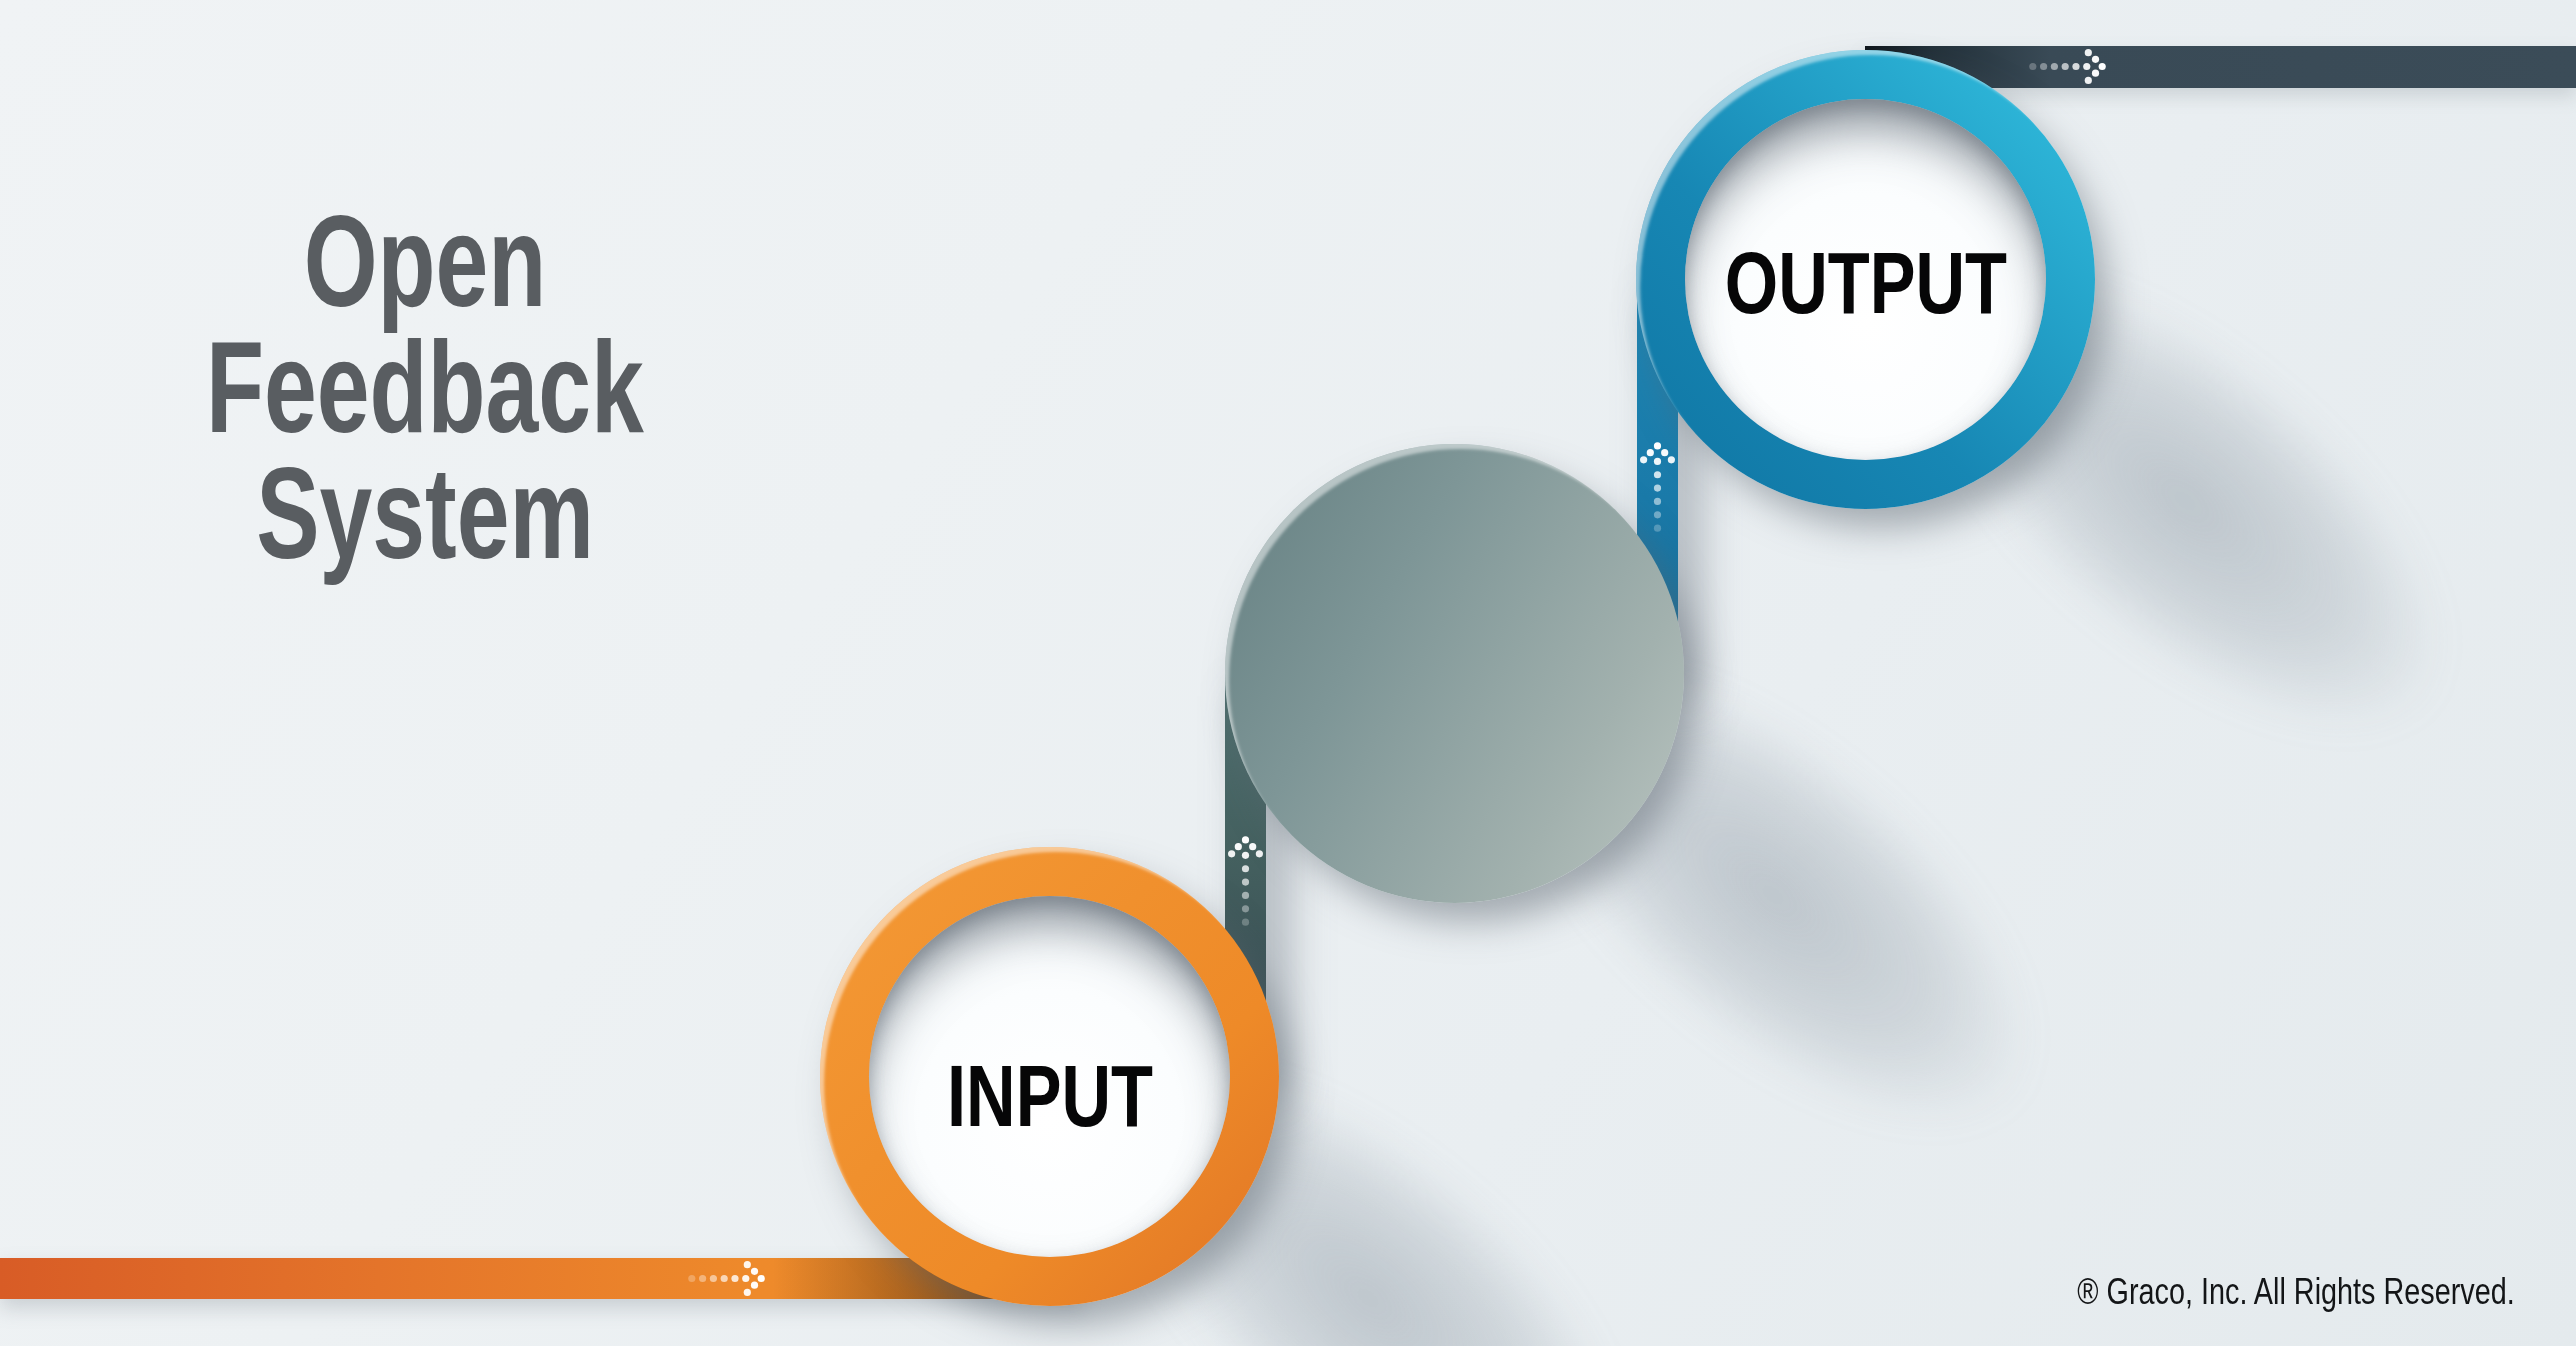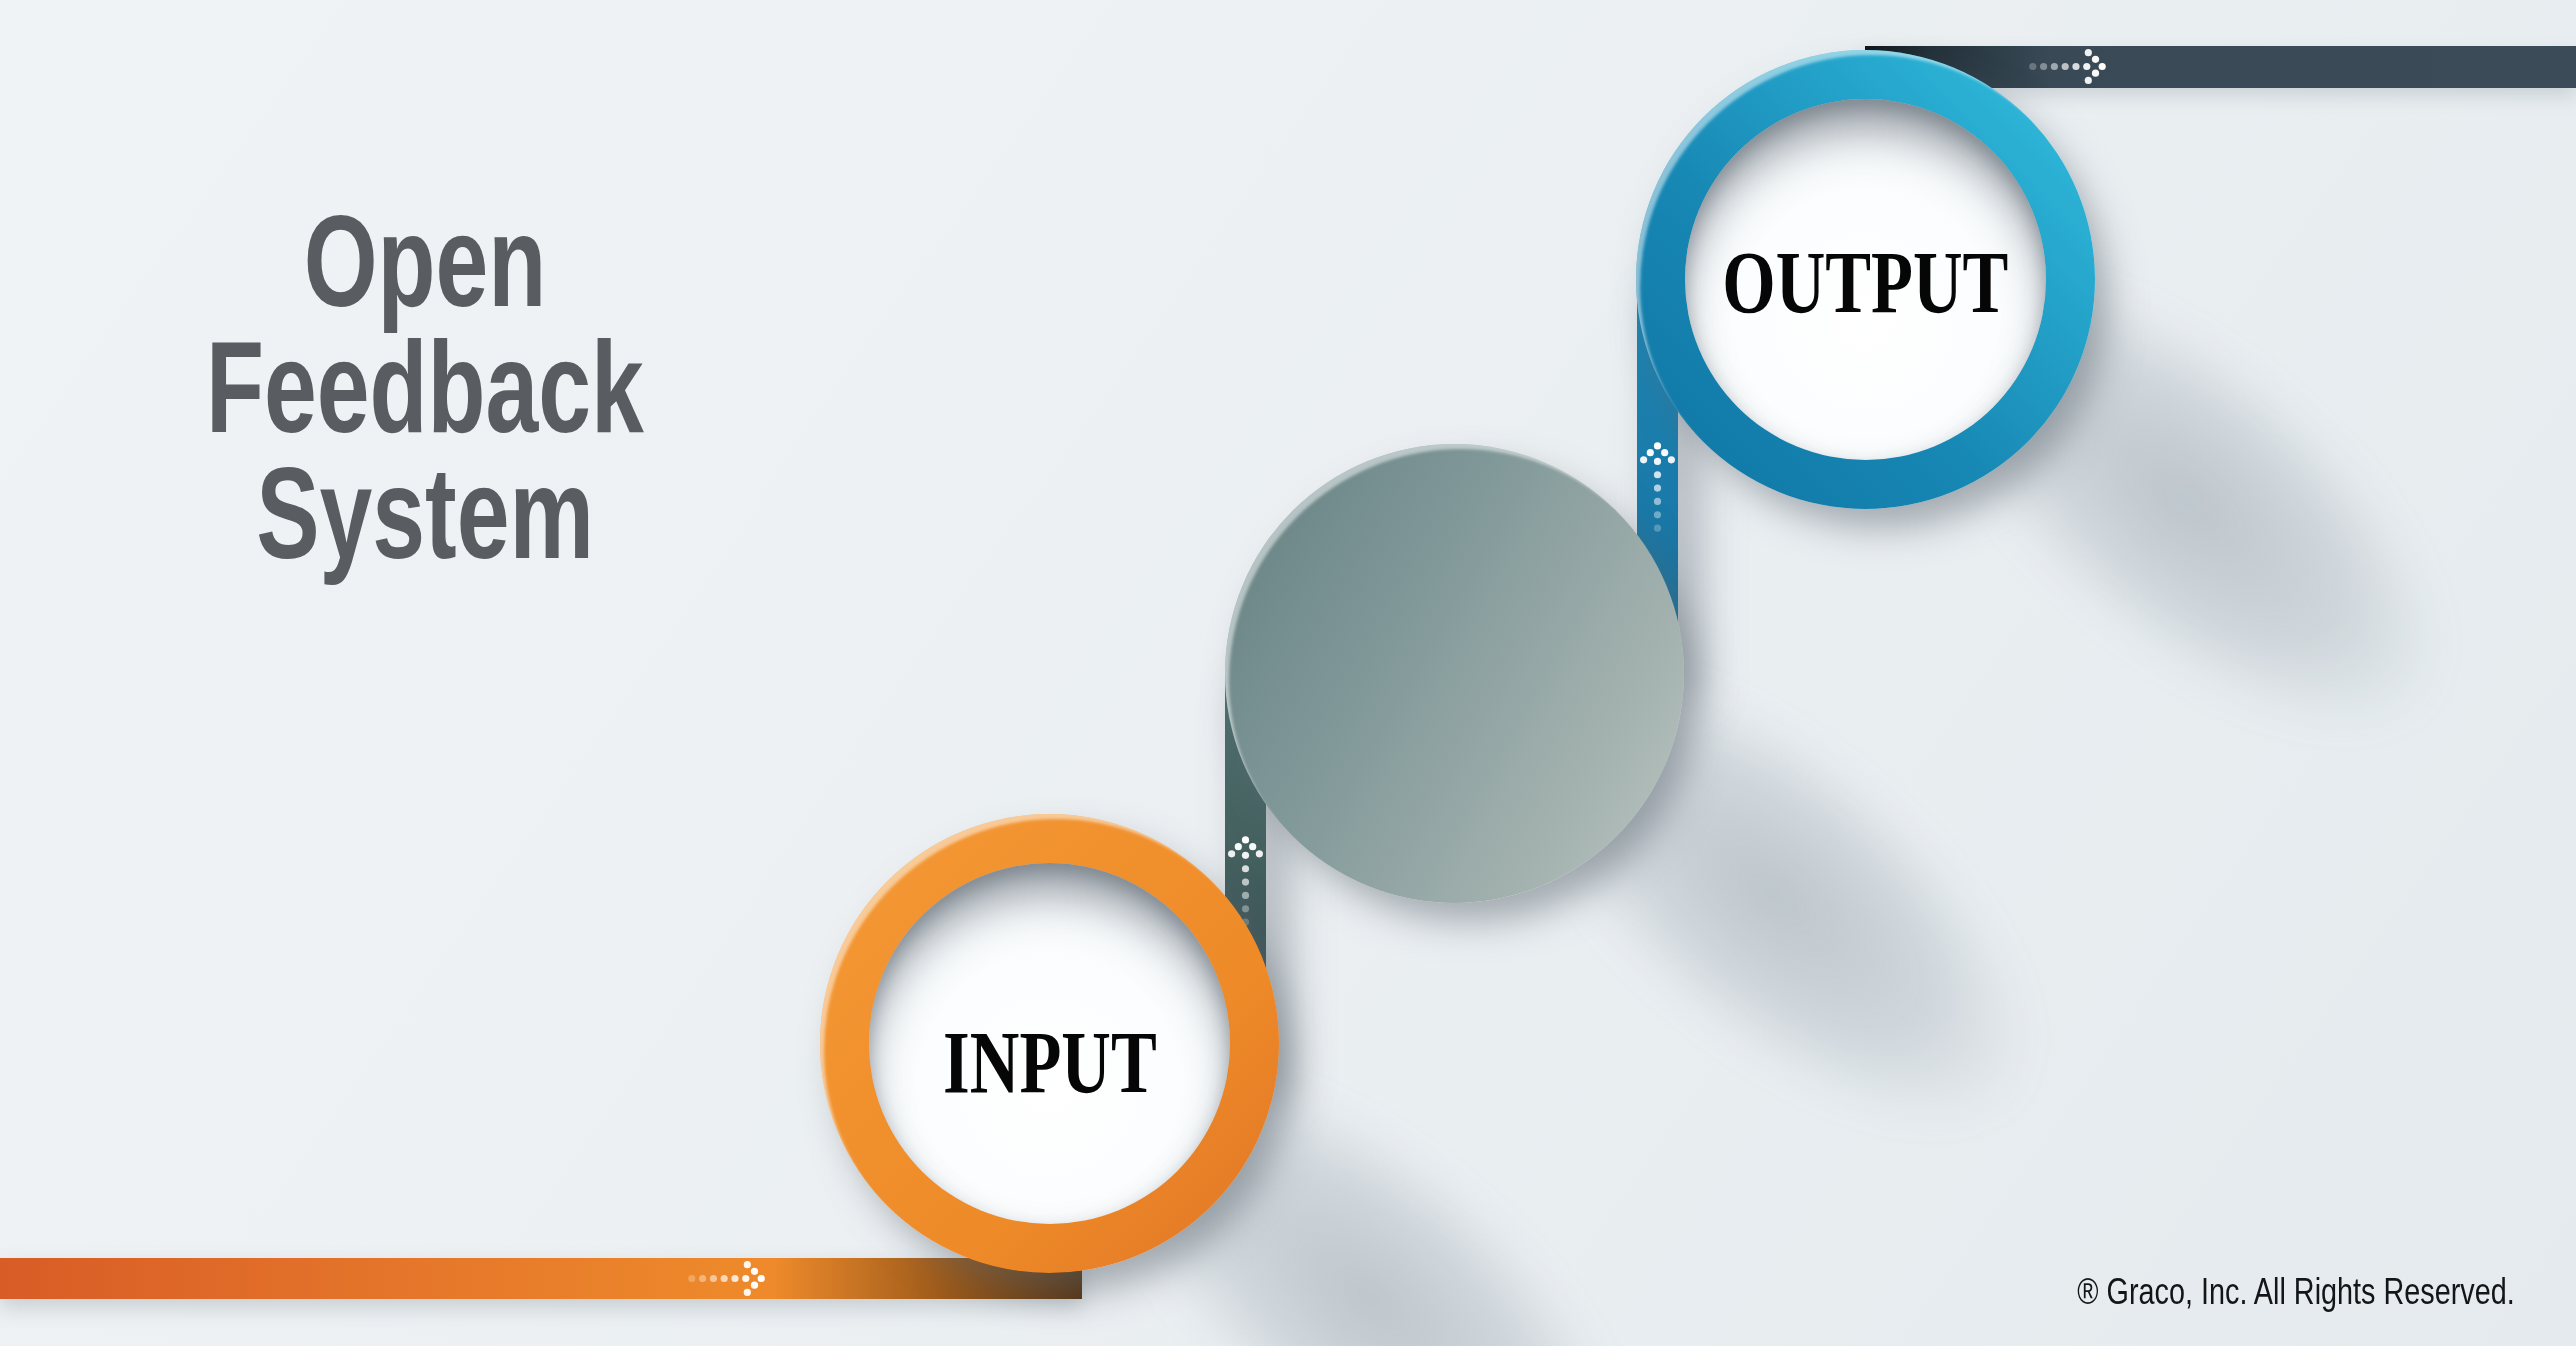--- a/index.html
+++ b/index.html
@@ -54,21 +54,21 @@
   .circle.process .ring{
     background:linear-gradient(120deg,#647f81 0%,#7e9697 35%,#a2b1ae 75%,#bcc6c2 100%);}
   .circle.output .ring{
     background:linear-gradient(45deg,#0f74a2 0%,#1787b4 40%,#2cb3d6 85%,#38c3e0 100%);}
   .disk{
     position:absolute;inset:49px;border-radius:50%;
     background:radial-gradient(circle at 50% 62%,#ffffff 0%,#fbfdfe 45%,#f1f5f7 78%,#eaeff2 100%);
     box-shadow:inset 0 37px 45px -9.3px rgba(86,96,106,0.62),
                inset 0 8.2px 14.4px rgba(86,96,106,0.30),
                inset 0 0 24px rgba(120,130,138,0.12);
-    display:flex;align-items:center;justify-content:center;font-family:Liberation Serif, serif;
+    display:flex;align-items:center;justify-content:center;
   }
   .step-label{
     font-size:88px;font-weight:700;color:#060607;letter-spacing:0;
     transform:scaleX(0.78);white-space:nowrap;
   }
   .circle.input .step-label{transform:scaleX(0.78) translateY(18.5px);}
   .circle.process .step-label{transform:scaleX(0.78) translateY(3.6px);}
   .circle.output .step-label{transform:scaleX(0.78) translateY(3.1px);}
 
   
@@ -153,21 +153,21 @@
         <circle cx="-27" cy="27" r="7" fill="#ffffff" fill-opacity="0.92"></circle>
         <circle cx="0" cy="30" r="7" fill="#ffffff" fill-opacity="0.93"></circle>
         <circle cx="0" cy="56" r="7" fill="#ffffff" fill-opacity="0.8"></circle>
         <circle cx="0" cy="82" r="7" fill="#ffffff" fill-opacity="0.66"></circle>
         <circle cx="0" cy="108" r="7" fill="#ffffff" fill-opacity="0.52"></circle>
         <circle cx="0" cy="134" r="7" fill="#ffffff" fill-opacity="0.38"></circle>
         <circle cx="0" cy="160" r="7" fill="#ffffff" fill-opacity="0.26"></circle>
       </svg>
   </div>
 
-  <div class="circle input abs" style="left:820px;top:814px;">
+  <div class="circle input abs" style="left:820px;top:847px;">
     <div class="ring"></div>
     <div class="disk">
       <span class="step-label">INPUT</span>
     </div>
   </div>
 
   <div class="circle process abs" style="left:1225px;top:444px;">
     <div class="ring"></div>
   </div>
 

